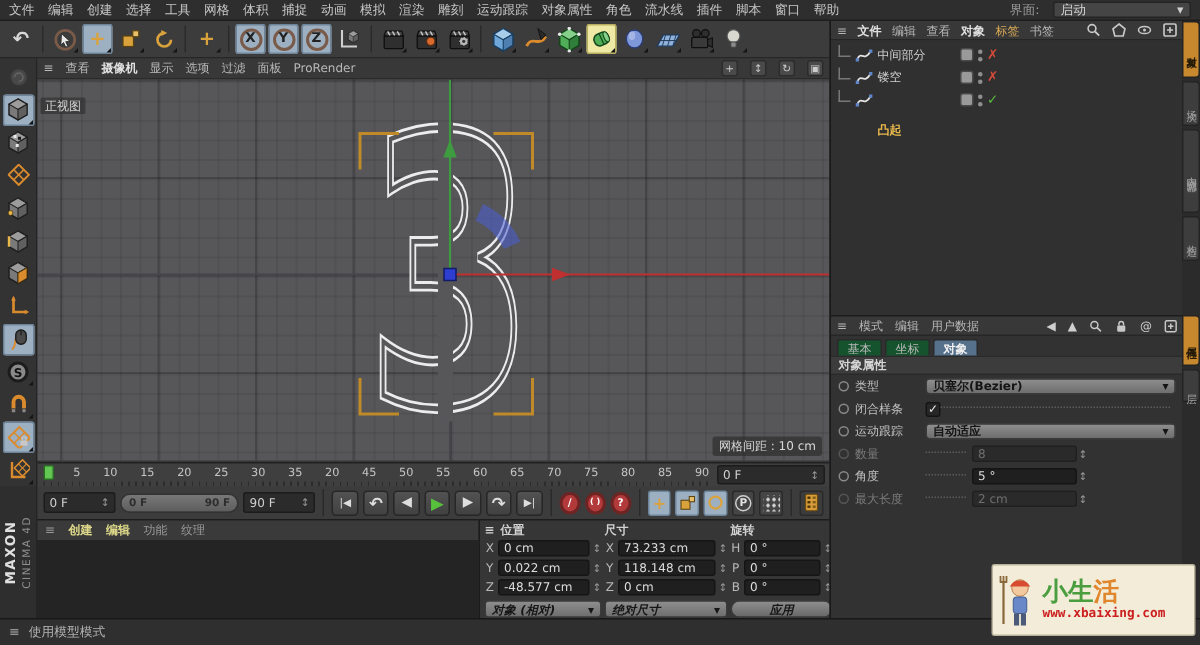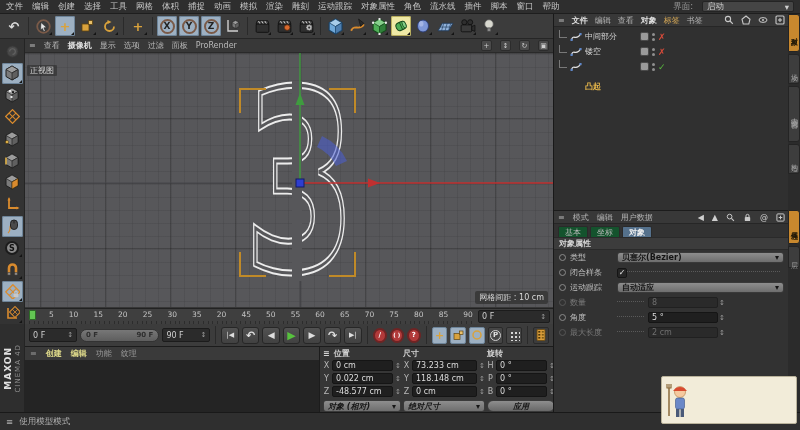--- a/index.html
+++ b/index.html
@@ -987,15 +987,19 @@
       <svg width="26" height="40" viewBox="0 0 26 40">
         <line x1="3" y1="8" x2="3" y2="36" stroke="#8a6a3a" stroke-width="1.5"></line>
         <path d="M0.5,8 L5.5,8 M1,8 V4 M3,8 V4 M5,8 V4" stroke="#8a6a3a" stroke-width="1.2" fill="none"></path>
         <circle cx="14" cy="12" r="5.5" fill="#f5c9a0" stroke="#b07840" stroke-width="0.6"></circle>
         <path d="M8,10 A6.5,5 0 0 1 20,10 L21,11 L7,11 Z" fill="#d84b30"></path>
         <rect x="9.5" y="18" width="9" height="11" rx="2" fill="#6a88c8" stroke="#3a5488" stroke-width="0.6"></rect>
         <rect x="10" y="29" width="3.4" height="8" fill="#4a5a78"></rect>
         <rect x="14.6" y="29" width="3.4" height="8" fill="#4a5a78"></rect>
       </svg>
     </span>
+    <div>
+      <div class="wm-title"><span class="wm-green">小生</span><span class="wm-orange">活</span></div>
+      <div class="wm-url">www.xbaixing.com</div>
+    </div>
   </div>
 
 </div>
 
 </body></html>

